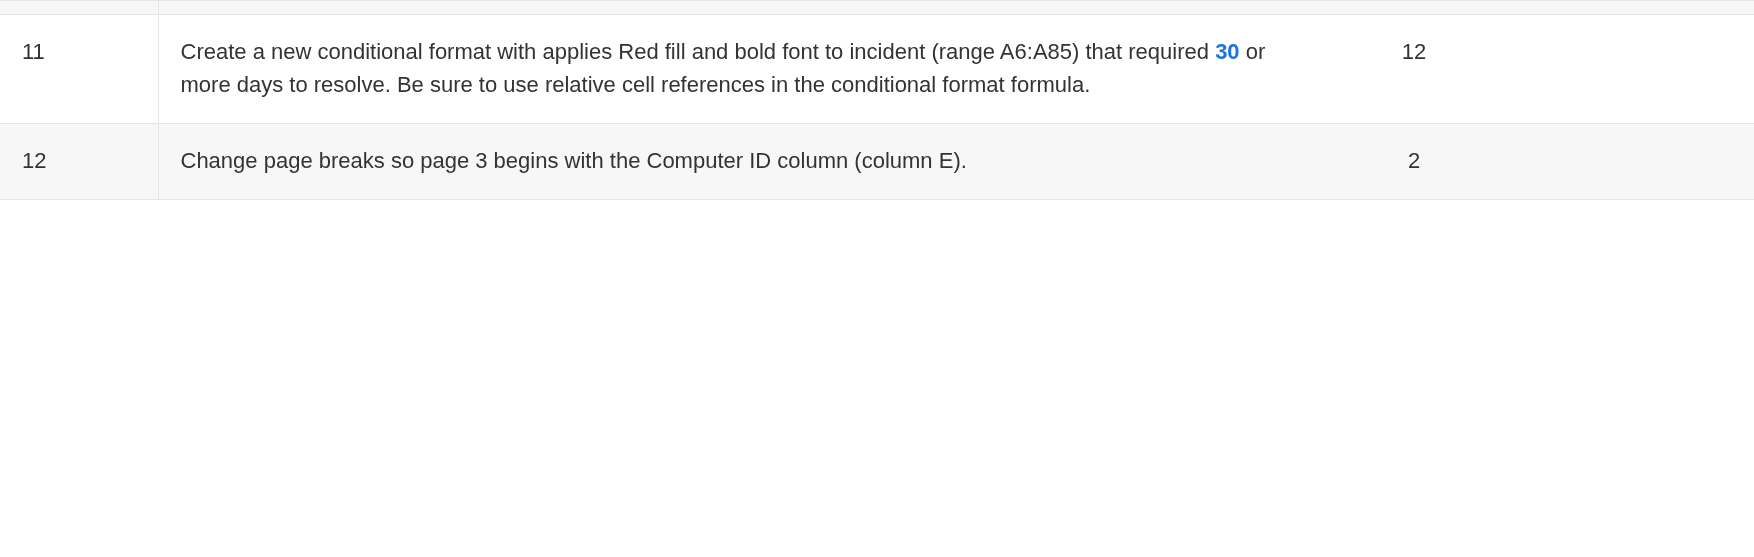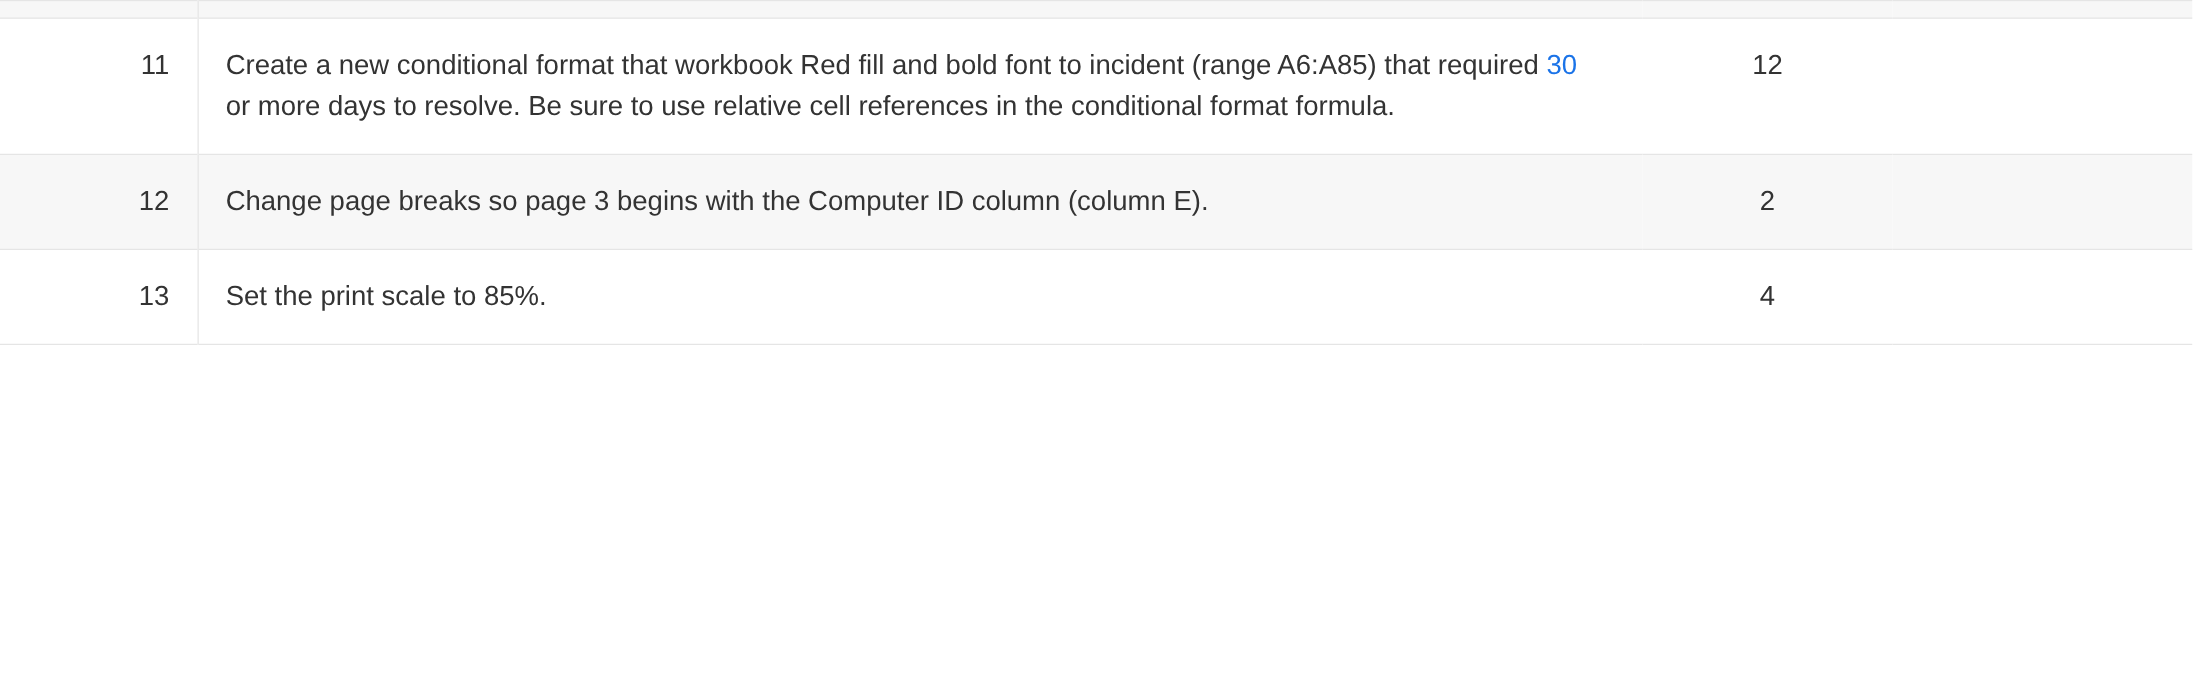--- a/index.html
+++ b/index.html
@@ -41,21 +41,21 @@
       background: #ffffff;
     }
     td {
       vertical-align: top;
       padding: 20px 22px 22px 22px;
       font-size: 22px;
       line-height: 1.5;
       color: #333333;
     }
     td.num-cell {
-      text-align: right;
+      text-align: left;
       font-size: 22px;
       color: #333333;
       border-right: 1px solid #e5e5e5;
       font-weight: 400;
     }
     td.desc-cell {
       text-align: left;
       border-right-style: none;
       padding-right: 40px;
     }
@@ -73,21 +73,21 @@
       border-right: 1px solid #e5e5e5;
     }
     tr.header-strip td.desc-cell { border-right: none; }
     tr.header-strip td.pts-cell { border-right: none; }
     tr.header-strip td.pad-cell { border-right: none; }
     tr.header-strip {
       background: #f7f7f7;
     }
     .emph {
       color: #1a73e8;
-      font-weight: 400;
+      font-weight: 700;
     }
   </style>
 </head>
 <body>
 
 <table class="instructions">
   <colgroup>
     <col class="col-num">
     <col class="col-desc">
     <col class="col-pts">
@@ -97,40 +97,32 @@
     <tr class="header-strip">
       <td class="num-cell"></td>
       <td class="desc-cell"></td>
       <td class="pts-cell"></td>
       <td class="pad-cell"></td>
     </tr>
 
     <tr class="band-odd">
       <td class="num-cell">11</td>
       <td class="desc-cell">
-        <span>Create a new conditional format that workbook Red fill and bold font to incident (range A6:A85) that required </span><span class="emph">30</span><span> or more days to resolve. Be sure to use relative cell references in the conditional format formula.</span>
+        <span>Create a new conditional format with applies Red fill and bold font to incident (range A6:A85) that required </span><span class="emph">30</span><span> or more days to resolve. Be sure to use relative cell references in the conditional format formula.</span>
       </td>
       <td class="pts-cell">12</td>
       <td class="pad-cell"></td>
     </tr>
 
     <tr class="band-even">
       <td class="num-cell">12</td>
       <td class="desc-cell">
         <span>Change page breaks so page 3 begins with the Computer ID column (column E).</span><span></span>
       </td>
       <td class="pts-cell">2</td>
       <td class="pad-cell"></td>
     </tr>
 
-    <tr class="band-odd">
-      <td class="num-cell">13</td>
-      <td class="desc-cell">
-        <span>Set the print scale to 85%.</span><span></span>
-      </td>
-      <td class="pts-cell">4</td>
-      <td class="pad-cell"></td>
-    </tr>
 
 
 
   </tbody>
 </table>
 
 </body></html>

